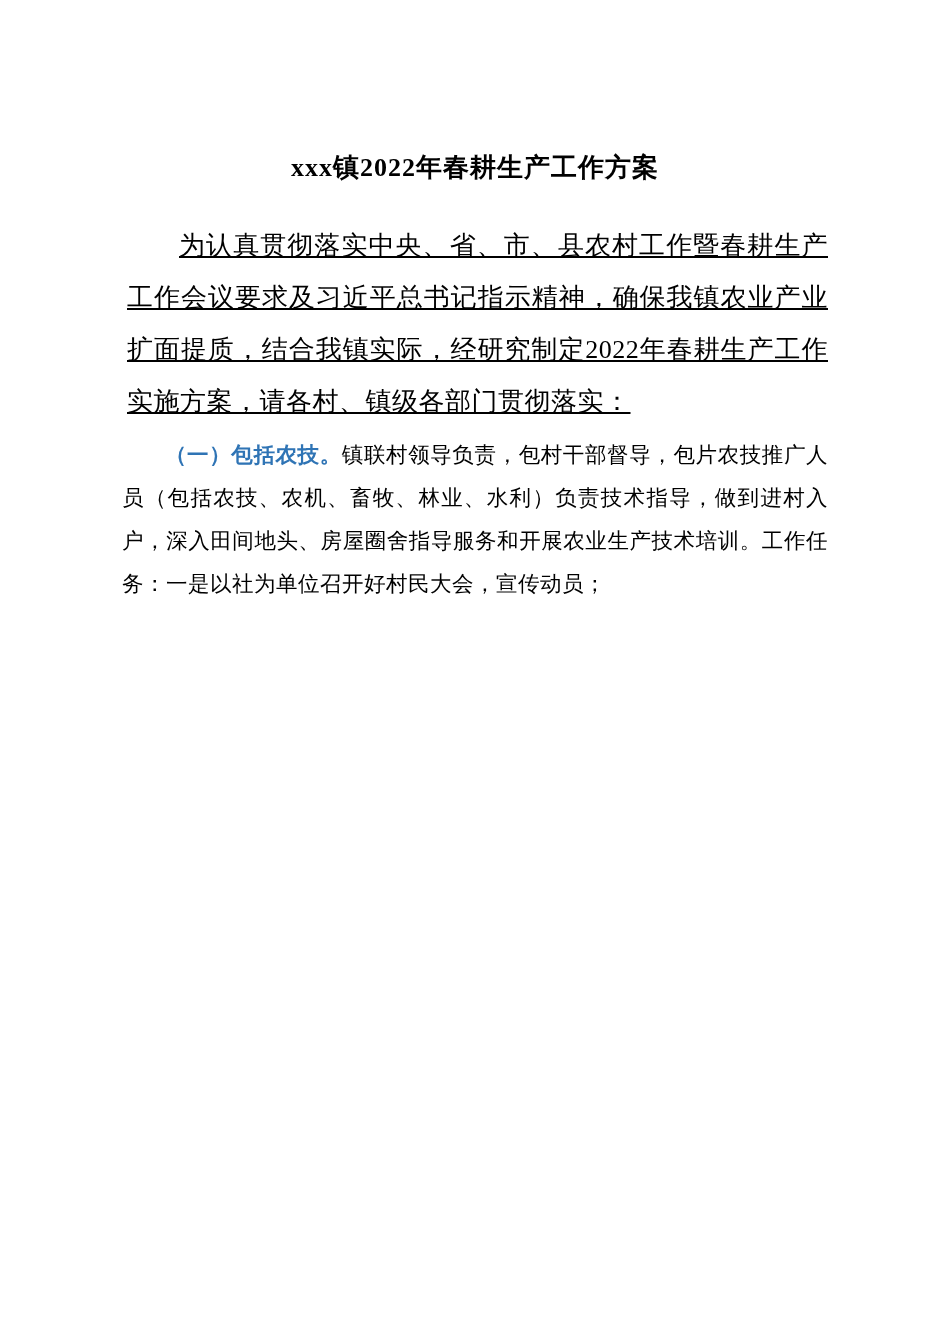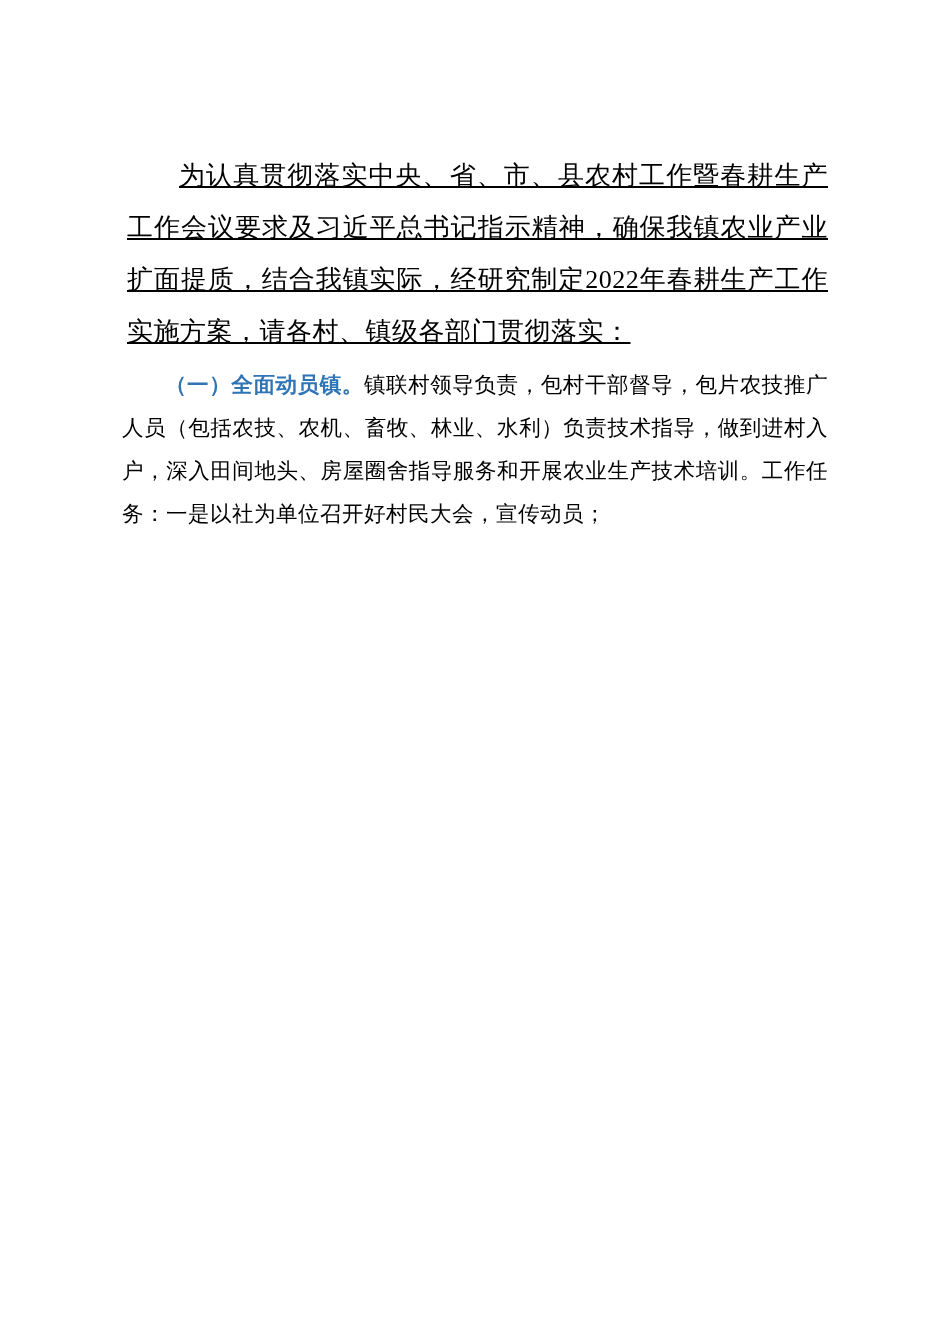--- a/index.html
+++ b/index.html
@@ -60,21 +60,22 @@
     text-align: justify;
     text-justify: inter-ideograph;
     letter-spacing: 0.5px;
   }
 </style>
 </head>
 <body>
 
 <div class="page">
 
+  <h1 class="doc-title">xxx镇2022年春耕生产工作方案</h1>
 
   <p class="body-text">为认真贯彻落实中央、省、市、县农村工作暨春耕生产工作会议要求及习近平总书记指示精神，确保我镇农业产业扩面提质，结合我镇实际，经研究制定2022年春耕生产工作实施方案，请各村、镇级各部门贯彻落实：</p>
 
 
 
 
-  <p class="sub-para"><span class="sub-blue">（一）全面动员镇。</span><span>镇联村领导负责，包村干部督导，包片农技推广人员（包括农技、农机、畜牧、林业、水利）负责技术指导，做到进村入户，深入田间地头、房屋圈舍指导服务和开展农业生产技术培训。工作任务：一是以社为单位召开好村民大会，宣传动员；</span></p>
+  <p class="sub-para"><span class="sub-blue">（一）包括农技。</span><span>镇联村领导负责，包村干部督导，包片农技推广人员（包括农技、农机、畜牧、林业、水利）负责技术指导，做到进村入户，深入田间地头、房屋圈舍指导服务和开展农业生产技术培训。工作任务：一是以社为单位召开好村民大会，宣传动员；</span></p>
 
 </div>
 
 </body></html>

